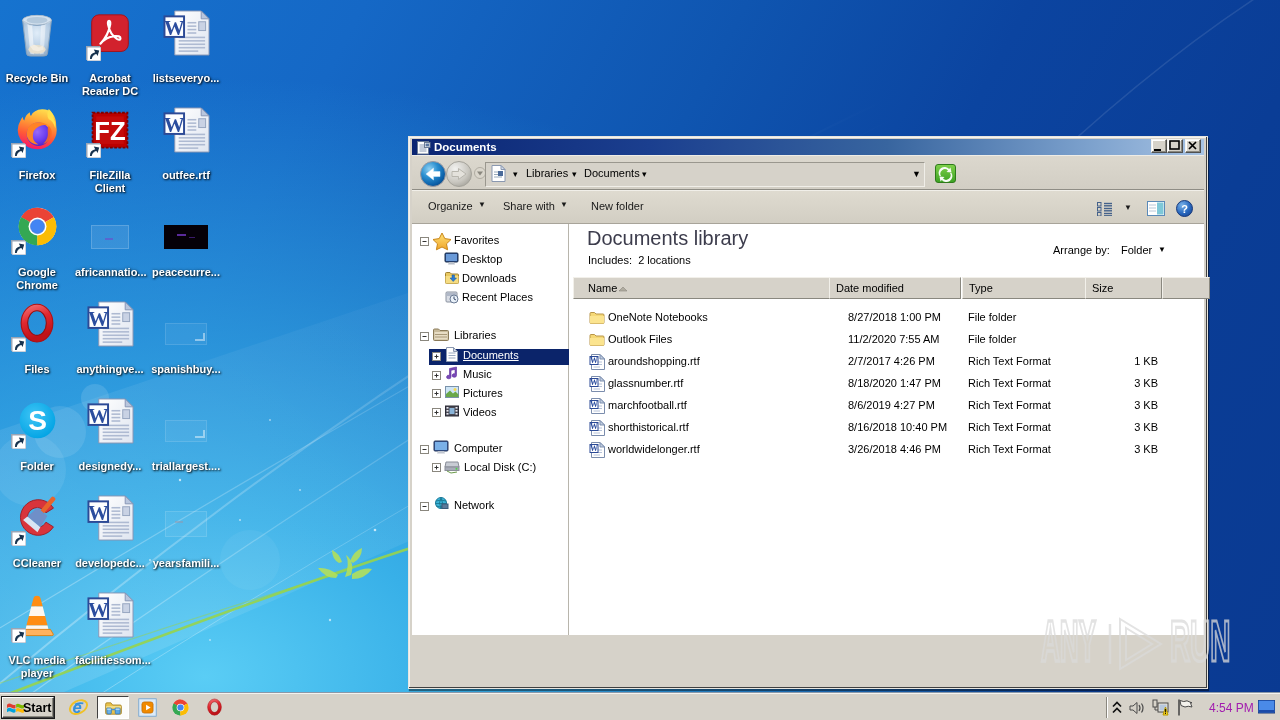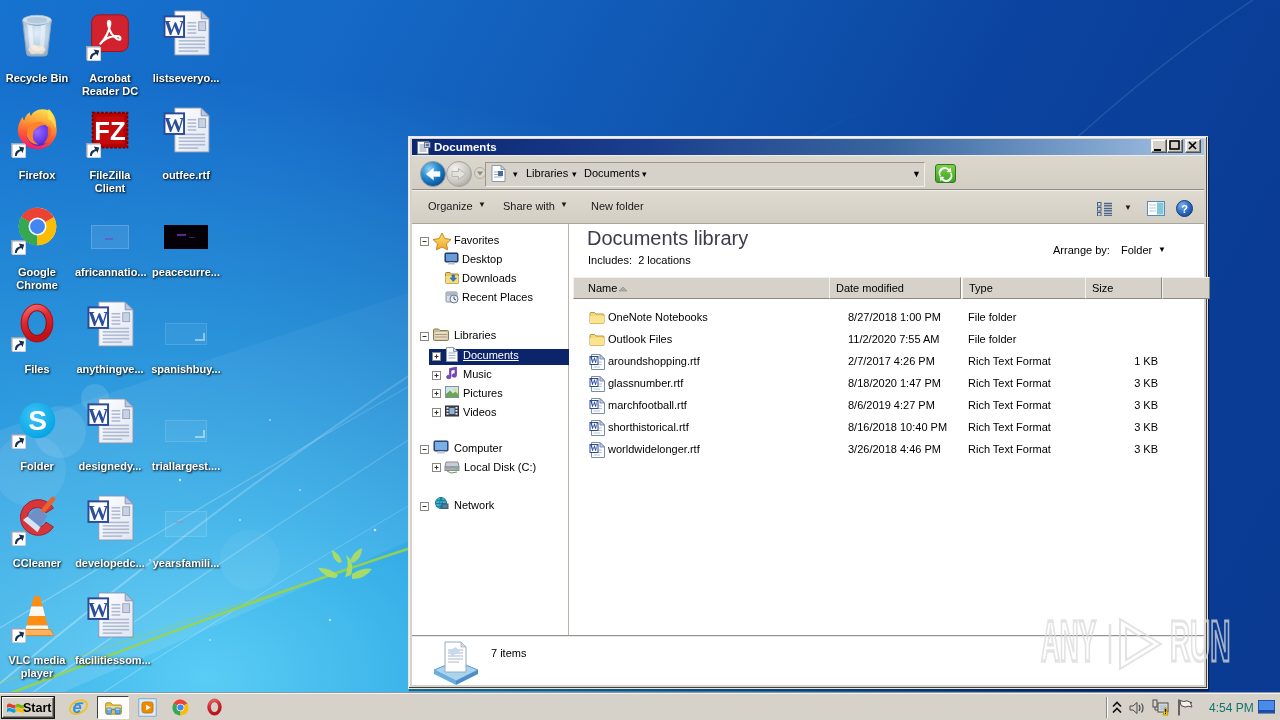--- a/index.html
+++ b/index.html
@@ -60,21 +60,21 @@
 .frow { position:absolute; height:22px; font-size:11px; color:#000; }
 .frow span { position:absolute; top:4px; }
 
 
 #taskbar { position:absolute; left:0; top:693px; width:1280px; height:27px;
   background:#d6d2c9; border-top:1px solid #f4f3ef; box-shadow:0 -1px 0 #8a98a8; }
 #startbtn { position:absolute; left:2px; top:3px; width:52px; height:21px; background:#d6d2c9;
   border:1px solid; border-color:#fff #404040 #404040 #fff; box-shadow:inset -1px -1px 0 #8a887f;
   outline:1px solid #1a1a1a; }
 #startbtn .stxt { position:absolute; left:20px; top:3px; font-weight:bold; font-size:12.5px; color:#000; }
-.tray { font-size:11px; color:#0f766e; }
+.tray { font-size:11px; color:#a21caf; }
 </style>
 </head>
 <body>
 
 <svg class="abs" style="left:0;top:0" width="1280" height="720" viewBox="0 0 1280 720">
   <defs>
     <linearGradient id="beam" x1="0" y1="1" x2="1" y2="0">
       <stop offset="0" stop-color="#ffffff" stop-opacity=".26"></stop>
       <stop offset=".4" stop-color="#ffffff" stop-opacity=".08"></stop>
       <stop offset=".75" stop-color="#ffffff" stop-opacity="0"></stop>
@@ -835,38 +835,20 @@
         <svg class="ticon" width="16" height="16" style="position:absolute;left:19px;top:3px">
             <use href="#wordsm"></use>
           </svg>
         <span style="left:38px">worldwidelonger.rtf</span>
           <span style="left:278px">3/26/2018 4:46 PM</span>
           <span style="left:398px">Rich Text Format</span>
           <span style="left:545px;width:43px;text-align:right">3 KB</span>
       </div>
     </div>
   </div>
-  <div id="statusbar">
-    <svg width="48" height="46" style="position:absolute;left:20px;top:3px">
-      <path d="M2 30 L24 21 L46 30 L24 41 Z" fill="#a8d4f0" stroke="#5a9ad0"></path>
-      <path d="M2 30 L24 41 L24 45 L2 34 Z" fill="#6aaede"></path>
-      <path d="M46 30 L24 41 L24 45 L46 34 Z" fill="#4a8ec8"></path>
-      <path d="M13 2 L29 2 L34 7 L34 32 L13 32 Z" fill="#fff" stroke="#9aa8b8"></path>
-      <path d="M29 2 L29 7 L34 7 Z" fill="#d8e0ec" stroke="#9aa8b8" stroke-width=".7"></path>
-      <g stroke="#b8c4d4" stroke-width="1.2">
-          <line x1="16" y1="10" x2="31" y2="10"></line>
-          <line x1="16" y1="13" x2="31" y2="13"></line>
-          <line x1="16" y1="16" x2="31" y2="16"></line>
-          <line x1="16" y1="19" x2="31" y2="19"></line>
-          <line x1="16" y1="22" x2="27" y2="22"></line>
-        </g>
-      <path d="M16 11 L24 7 L28 12 L20 16 Z" fill="#c8d8ec"></path>
-    </svg>
-    <span style="position:absolute;left:79px;top:10px;font-size:11px">7 items</span>
-  </div>
 </div>
 
 <svg class="abs" style="left:1036px;top:610px" width="210" height="70" viewBox="0 0 210 70" opacity="0.75">
   <g fill="none" stroke="#dadada" stroke-width="1.8" font-family="Liberation Sans" font-weight="bold">
     <text transform="translate(5,51) scale(0.45,1)" font-size="58" stroke-width="3.4">ANY</text>
     <text transform="translate(134,51) scale(0.48,1)" font-size="58" stroke-width="3.2">RUN</text>
     <path d="M84 9 L84 59 L125 34 Z" stroke-width="2"></path>
     <path d="M90 18 L90 50 L116 34 Z" stroke-width="2"></path>
     <path d="M74 14 L74 54" stroke-width="2.5"></path>
   </g>

